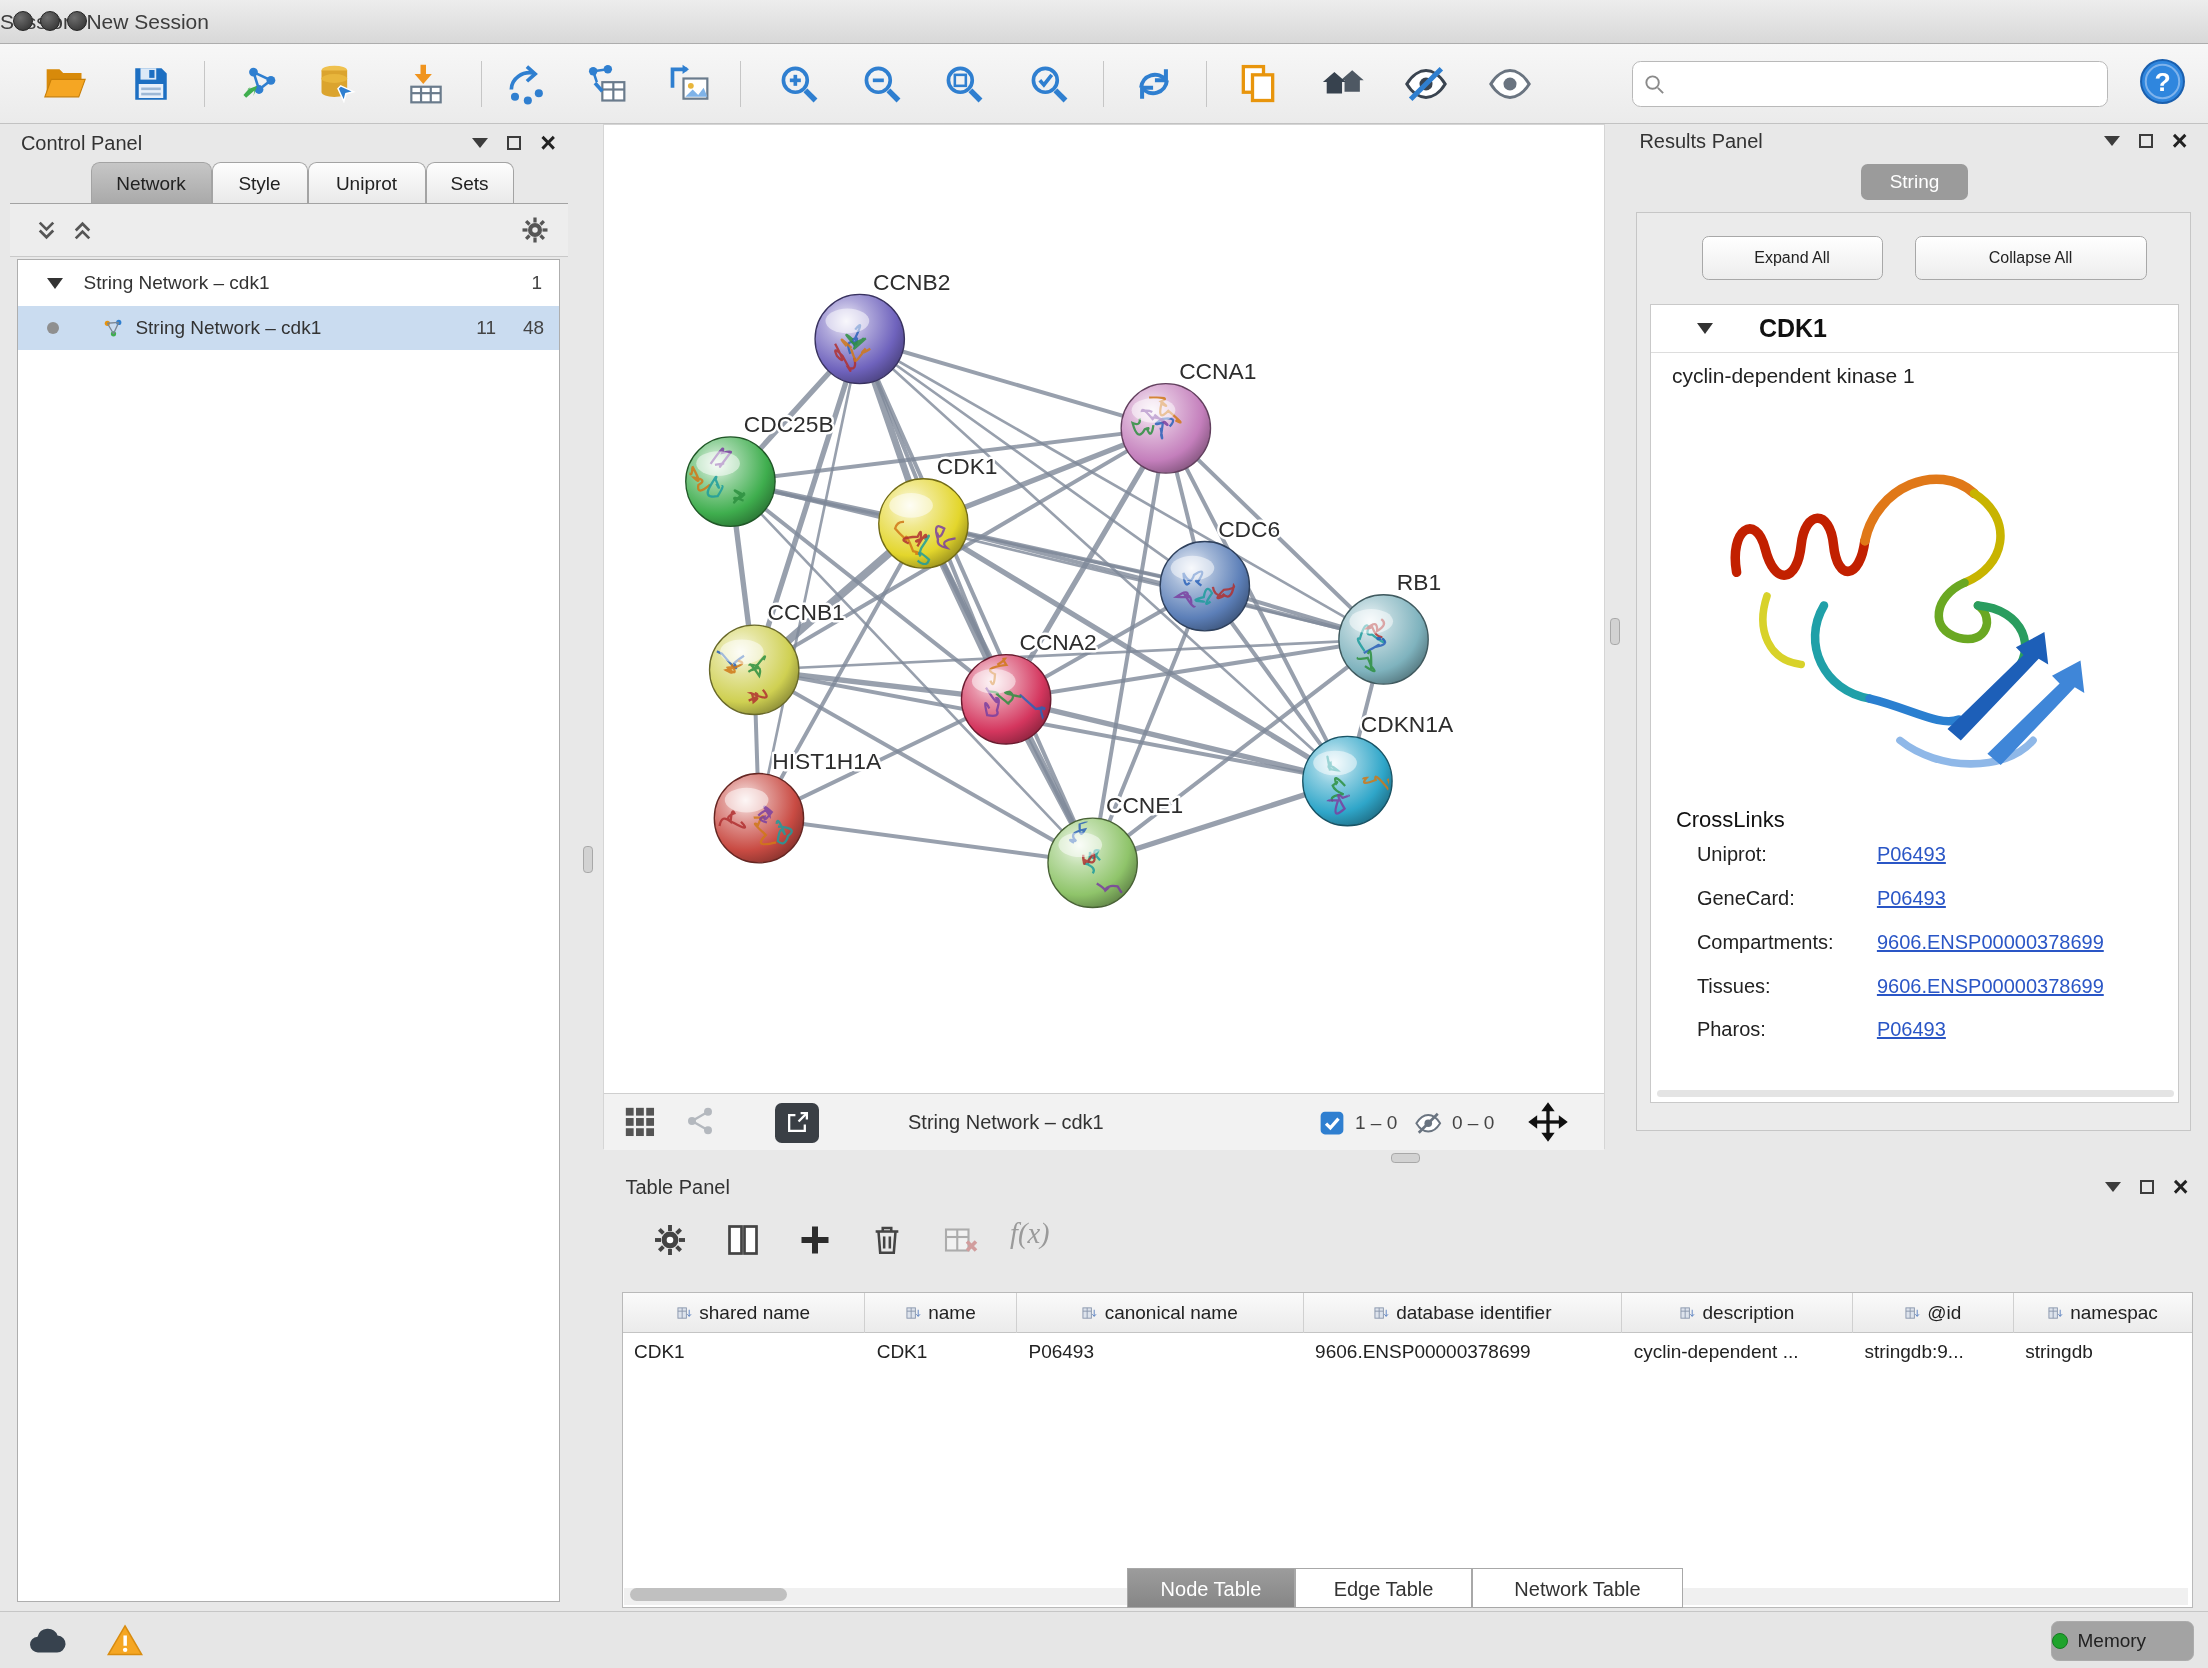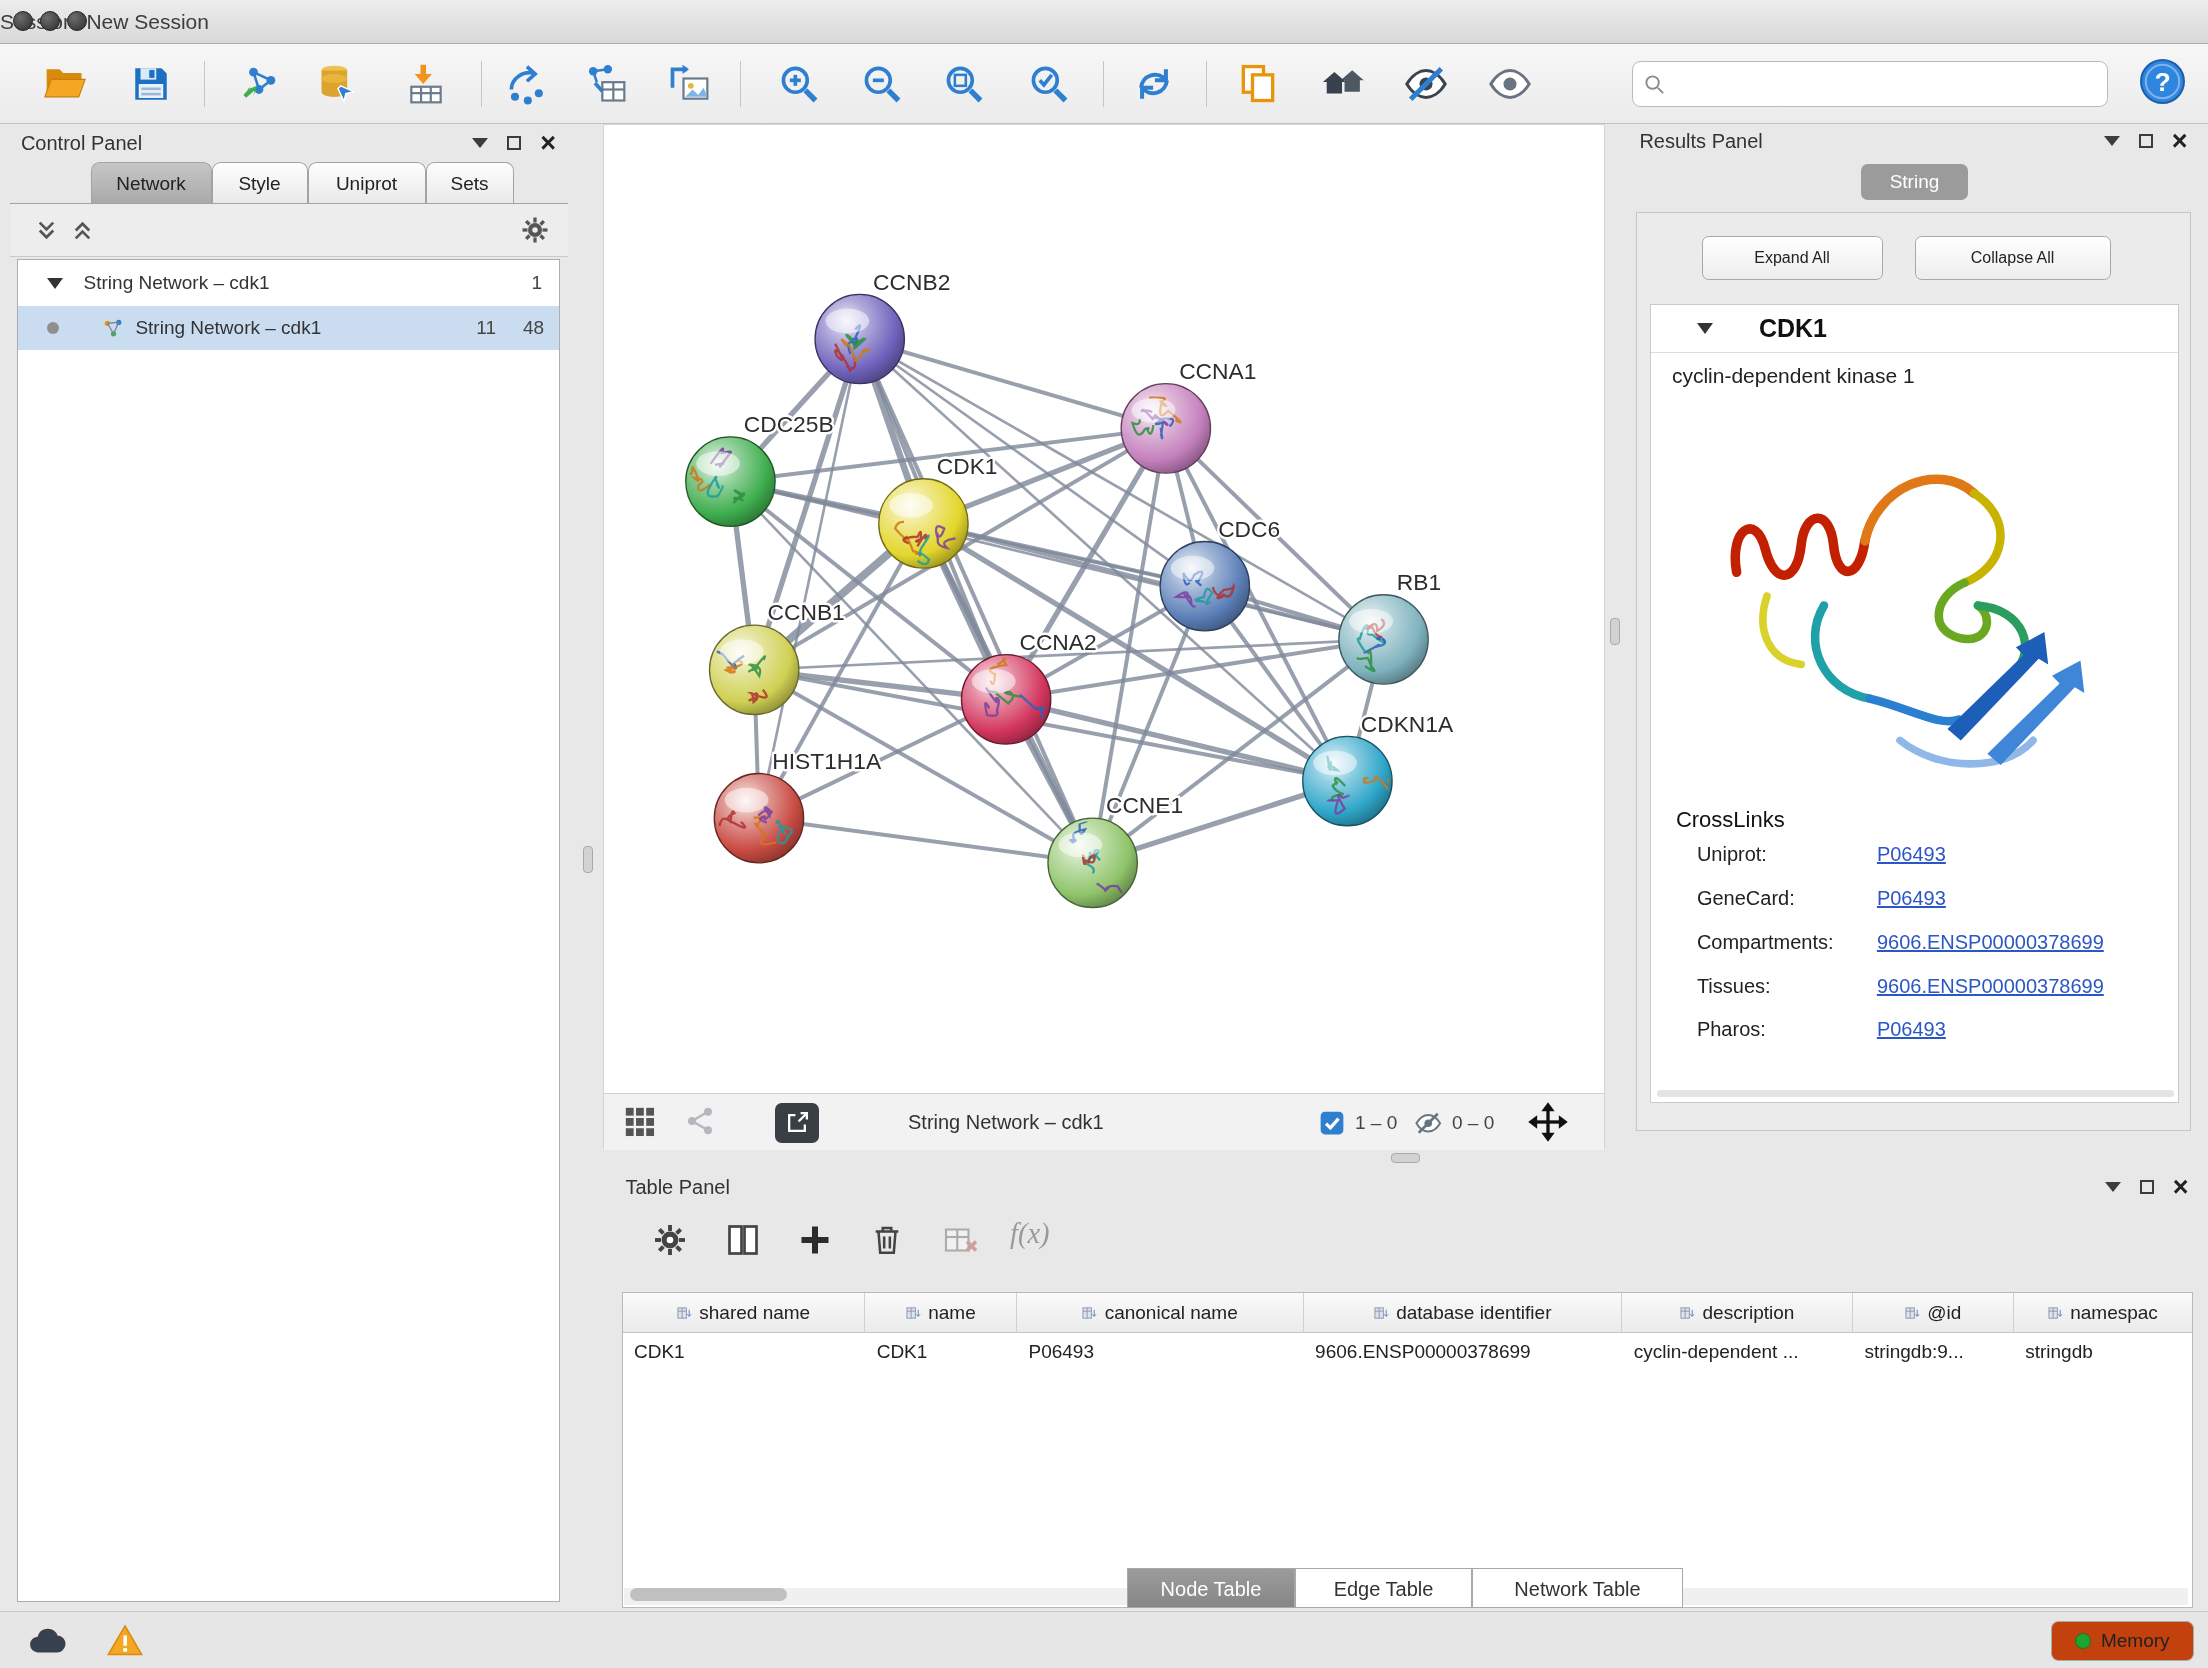--- a/index.html
+++ b/index.html
@@ -77,21 +77,21 @@
 .th{height:40px;border-right:1px solid #d0d0d0;display:flex;align-items:center;justify-content:center;gap:7.6px;font-size:19px;color:#222;overflow:hidden;white-space:nowrap}
 .trow{position:absolute;left:0;top:40px;width:100%;height:38px;display:flex}
 .td{height:38px;padding-left:11.4px;display:flex;align-items:center;font-size:19px;color:#222;overflow:hidden;white-space:nowrap}
 .hthumb{position:absolute;left:5.7px;bottom:3.8px;width:157px;height:13.3px;background:#c0c0c0;border-radius:6.7px}
 .htrack{position:absolute;left:1.9px;bottom:1.9px;width:1564px;height:17px;background:#f0f0f0}
 .btab{position:absolute;top:398px;height:40px;line-height:40px;text-align:center;font-size:20px;border:1px solid #a8a8a8;background:#fff;color:#333;cursor:pointer}
 .btab.sel{background:linear-gradient(#9c9c9c,#868686);color:#fff}
 
 
 .statusbar{position:absolute;left:0;top:1611px;width:2208px;height:57px;background:#e6e6e6;border-top:1px solid #c6c6c6}
-.memory-btn{position:absolute;left:2051px;top:8.6px;width:143px;height:40px;border:1px solid #ababab;border-radius:7.6px;background:#c2410c;display:flex;align-items:center;justify-content:center;gap:9.5px;font-size:19px;color:#222;cursor:pointer}
+.memory-btn{position:absolute;left:2051px;top:8.6px;width:143px;height:40px;border:1px solid #ababab;border-radius:7.6px;background:#a3a3a3;display:flex;align-items:center;justify-content:flex-start;gap:9.5px;font-size:19px;color:#222;cursor:pointer}
 .mem-dot{width:16px;height:16px;border-radius:50%;background:#1fa32c;border:1px solid #147a20}
 
 
 .handle-v{position:absolute;width:9.5px;height:27px;background:#d2d2d2;border:1px solid #a8a8a8;border-radius:3.8px}
 .handle-h{position:absolute;width:28.5px;height:9.5px;background:#d2d2d2;border:1px solid #a8a8a8;border-radius:3.8px}
 </style>
 </head>
 <body>
 
 <div class="window">
@@ -663,21 +663,21 @@
       <span class="panel-title">Results Panel</span>
       <span class="win-icons">
         <span class="wi tri"></span>
         <span class="wi sq"></span>
         <span class="wi x">×</span>
       </span>
     </div>
     <div class="string-badge">String</div>
     <div class="results-box">
       <button class="rbtn" style="left:65px;width:181px">Expand All</button>
-      <button class="rbtn" style="left:278px;width:196px">Collapse All</button>
+      <button class="rbtn" style="left:278px;width:232px">Collapse All</button>
       <div class="gene-card">
         <div class="gene-header">
           <span class="tri-down" style="margin-left:46px"></span>
           <span class="gene-name" style="margin-left:46px">CDK1</span>
         </div>
         <div class="gene-desc">cyclin-dependent kinase 1</div>
         <svg class="abs" style="left:59px;top:101px" width="399" height="380" viewBox="0 0 420 400">
           <g fill="none" stroke-linecap="round">
             <path d="M28 175 C20 130 48 112 58 150 C68 190 92 186 96 146 C100 110 126 108 130 146 C134 186 158 182 163 142" stroke="#c22000" stroke-width="10"></path>
             <path d="M163 142 C175 85 240 58 278 92" stroke="#e07818" stroke-width="10"></path>

